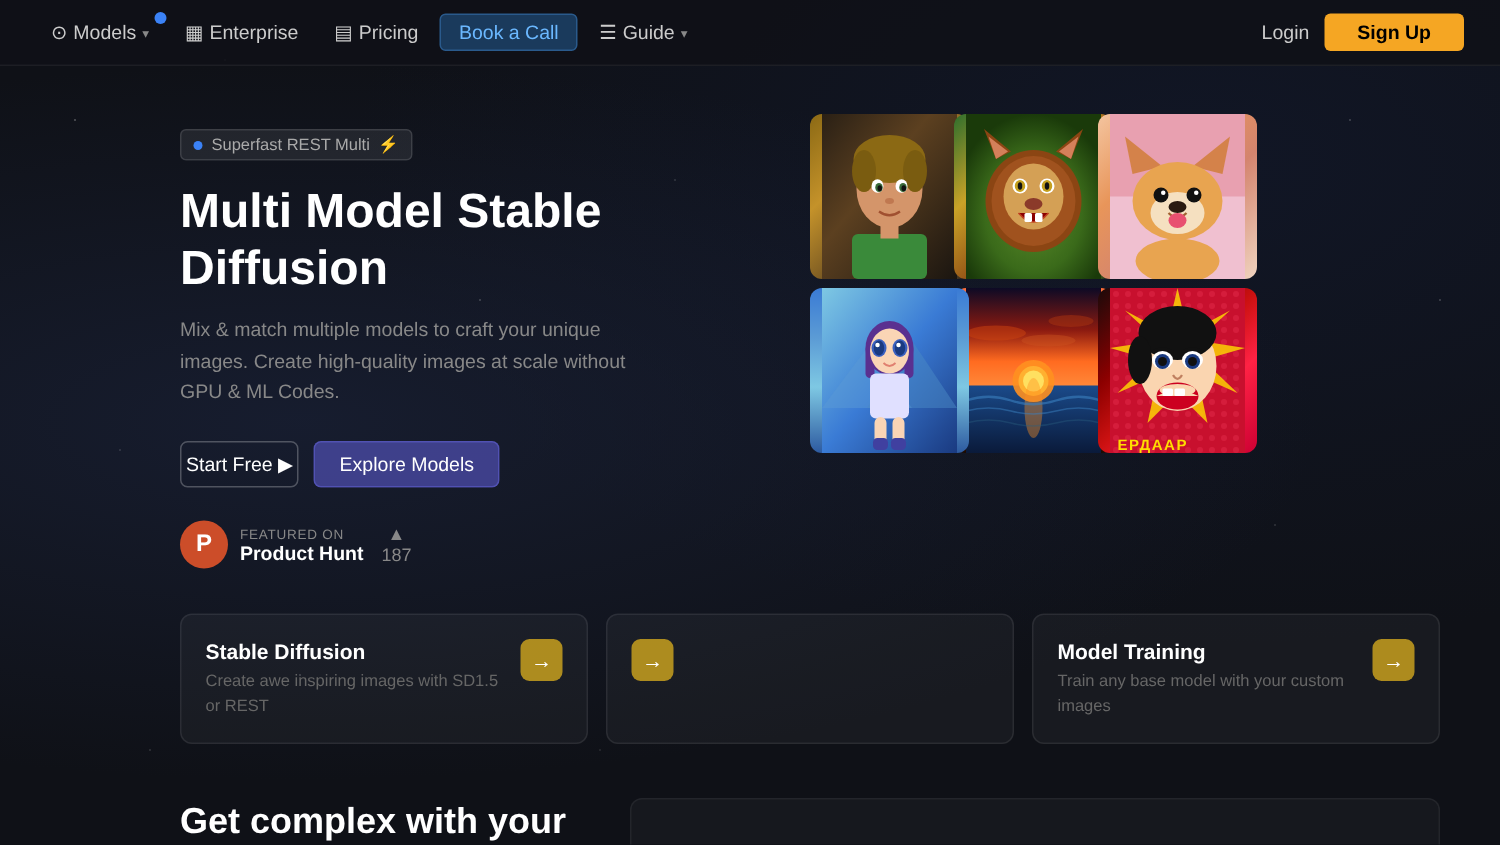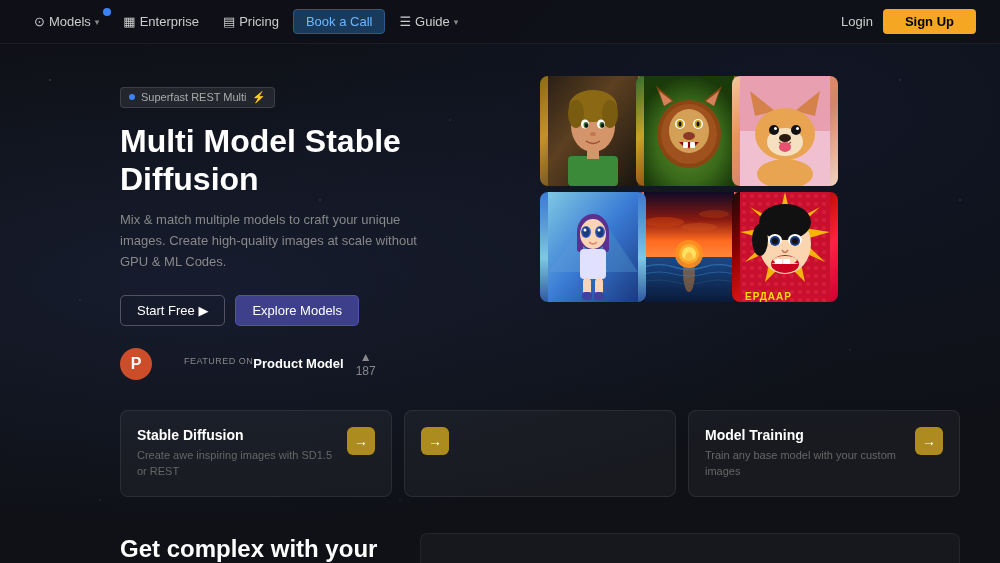--- a/index.html
+++ b/index.html
@@ -162,21 +162,21 @@
       display: flex;
       align-items: center;
       gap: 10px;
       margin-bottom: 22px;
     }
     .btn-start-free {
       background: transparent;
       border: 1px solid rgba(255,255,255,0.25);
       color: #fff;
       font-size: 13px;
-      padding: 7px 16px;
+      padding: 7px 3px;
       border-radius: 5px;
       cursor: pointer;
       display: flex;
       align-items: center;
       gap: 6px;
     }
     .btn-explore {
       background: rgba(80,80,180,0.7);
       border: 1px solid rgba(100,100,220,0.5);
       color: #fff;
@@ -197,22 +197,21 @@
       border-radius: 50%;
       display: flex;
       align-items: center;
       justify-content: center;
       font-size: 16px;
       color: #fff;
       font-weight: 700;
     }
     .ph-info {
       display: flex;
-      flex-direction: row;
-      margin-left: 24px;
+      flex-direction: column;
     }
     .ph-featured {
       font-size: 9px;
       color: #888;
       text-transform: uppercase;
       letter-spacing: 0.5px;
     }
     .ph-name {
       font-size: 13px;
       font-weight: 600;
@@ -388,21 +387,21 @@
     
     <div class="hero-buttons">
       <button class="btn-start-free">Start Free ▶</button>
       <button class="btn-explore">Explore Models</button>
     </div>
     
     <div class="product-hunt-badge">
       <div class="ph-logo">P</div>
       <div class="ph-info">
         <span class="ph-featured">FEATURED ON</span>
-        <span class="ph-name">Product Model</span>
+        <span class="ph-name">Product Hunt</span>
       </div>
       <div class="ph-votes">
         <span class="ph-arrow">▲</span>
         <span class="ph-count">187</span>
       </div>
     </div>
   </div>
 
   <div class="hero-images">
 

